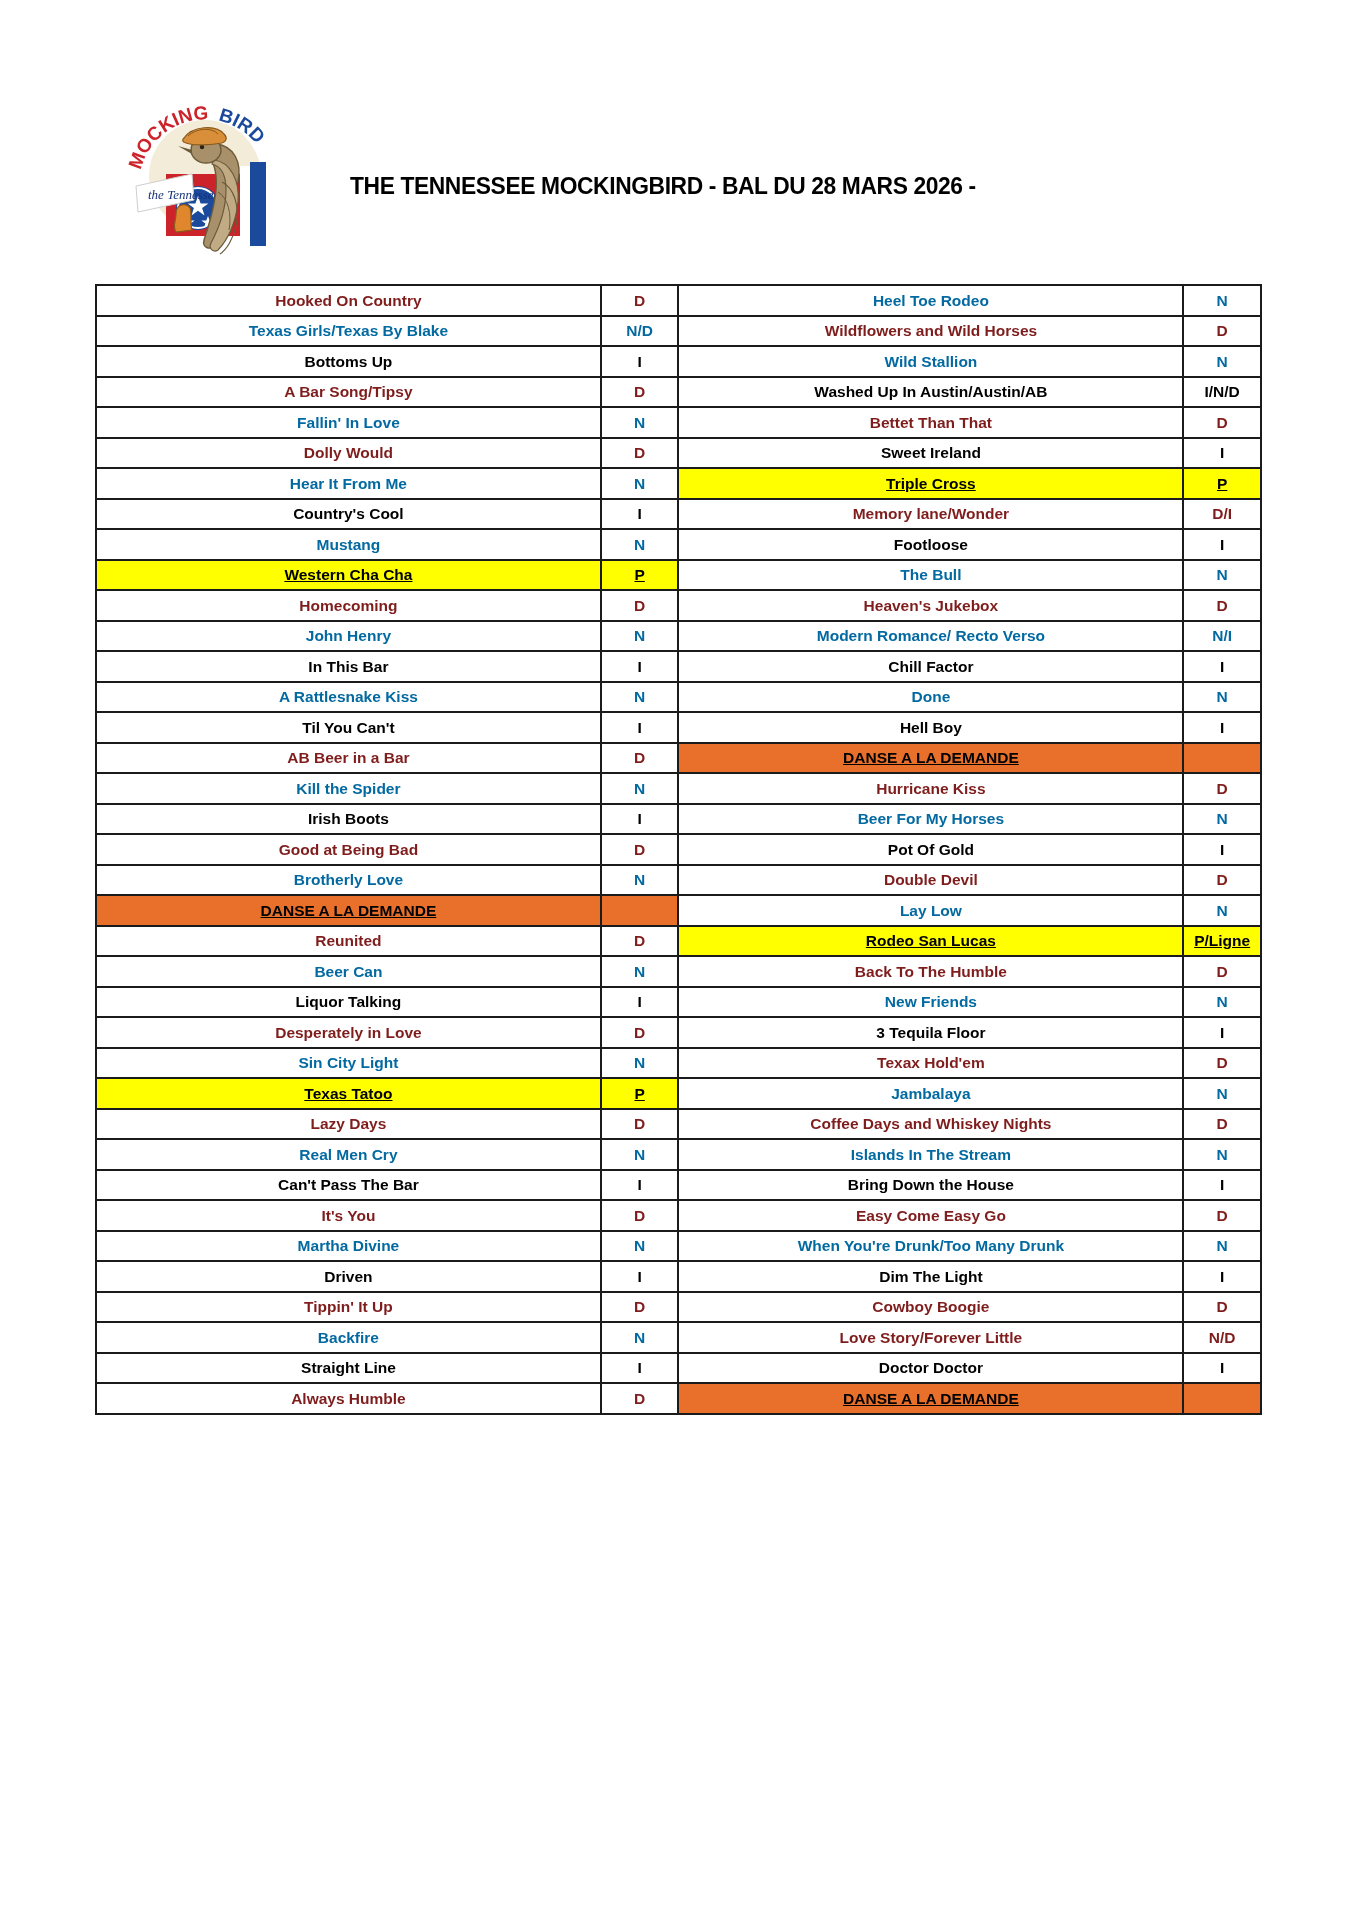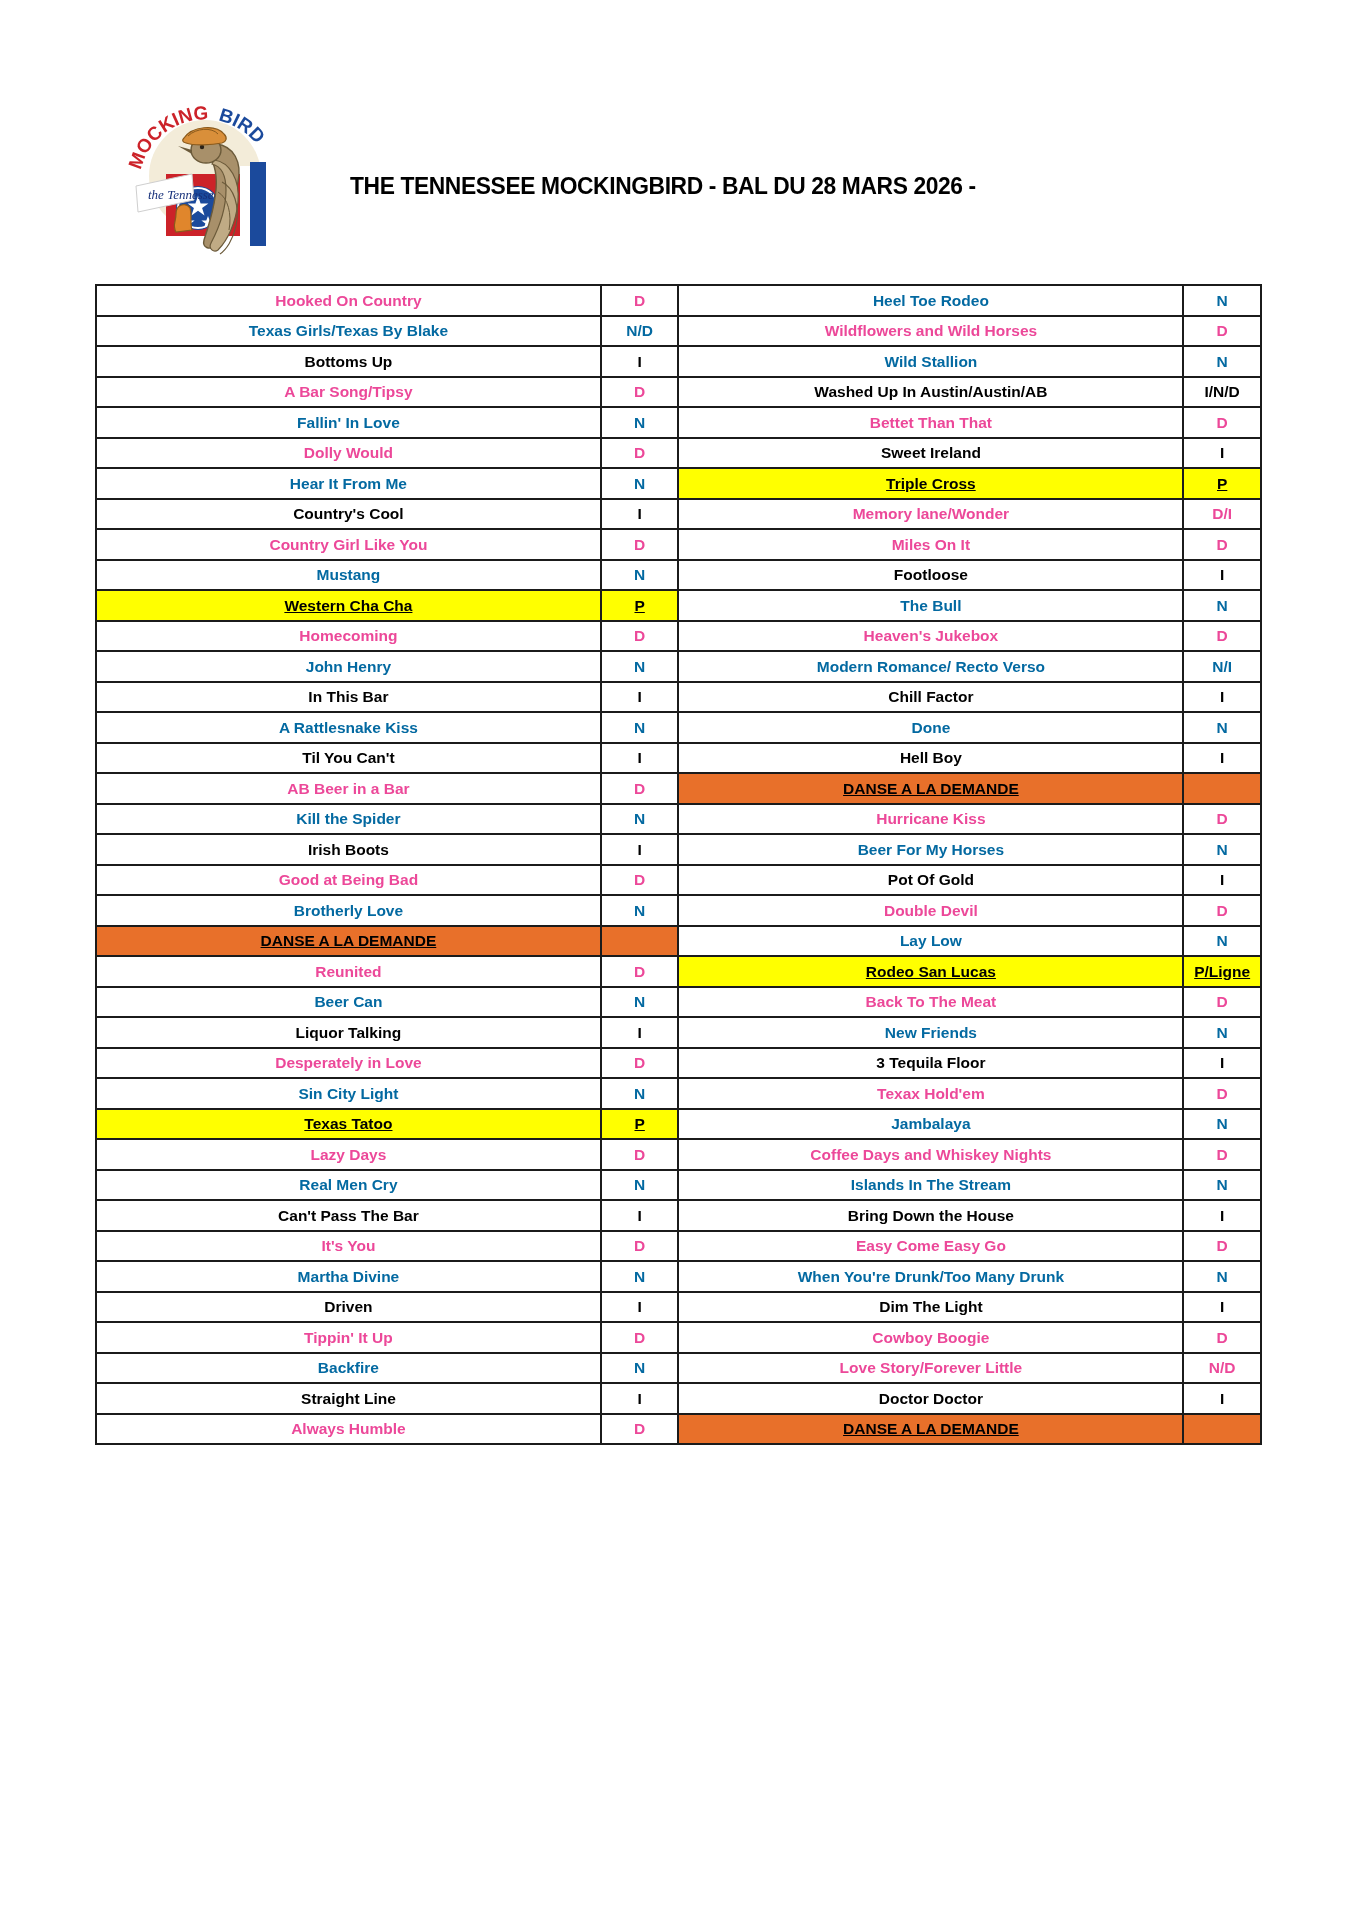--- a/index.html
+++ b/index.html
@@ -73,21 +73,21 @@
     font-weight: bold;
     line-height: 1;
     overflow: hidden;
     white-space: nowrap;
     font-family: "Liberation Sans", sans-serif;
   }
   .col-title  { width: 423px; }
   .col-code   { width: 60px;  }
 
   
-  .c-green  { color: #ec4899; }
+  .c-green  { color: #7f1d1d; }
   .c-blue   { color: #0369a1; }
   .c-black  { color: #000000; margin-top: 40px; }
 
   
   .bg-yellow { background: #ffff00; text-decoration: underline; }
   .bg-orange { background: #e8702a; text-decoration: underline; }
   .bg-white  { background: #ffffff; }
 </style>
 </head>
 <body>
@@ -195,26 +195,20 @@
           <td class="col-title c-black bg-yellow">Triple Cross</td>
           <td class="col-code c-black bg-yellow">P</td>
         </tr>
         <tr>
           <td class="col-title c-black bg-white">Country's Cool</td>
           <td class="col-code c-black bg-white">I</td>
           <td class="col-title c-green bg-white">Memory lane/Wonder</td>
           <td class="col-code c-green bg-white">D/I</td>
         </tr>
         <tr>
-          <td class="col-title c-green bg-white">Country Girl Like You</td>
-          <td class="col-code c-green bg-white">D</td>
-          <td class="col-title c-green bg-white">Miles On It</td>
-          <td class="col-code c-green bg-white">D</td>
-        </tr>
-        <tr>
           <td class="col-title c-blue bg-white">Mustang</td>
           <td class="col-code c-blue bg-white">N</td>
           <td class="col-title c-black bg-white">Footloose</td>
           <td class="col-code c-black bg-white">I</td>
         </tr>
         <tr>
           <td class="col-title c-black bg-yellow">Western Cha Cha</td>
           <td class="col-code c-black bg-yellow">P</td>
           <td class="col-title c-blue bg-white">The Bull</td>
           <td class="col-code c-blue bg-white">N</td>
@@ -287,21 +281,21 @@
         </tr>
         <tr>
           <td class="col-title c-green bg-white">Reunited</td>
           <td class="col-code c-green bg-white">D</td>
           <td class="col-title c-black bg-yellow">Rodeo San Lucas</td>
           <td class="col-code c-black bg-yellow">P/Ligne</td>
         </tr>
         <tr>
           <td class="col-title c-blue bg-white">Beer Can</td>
           <td class="col-code c-blue bg-white">N</td>
-          <td class="col-title c-green bg-white">Back To The Meat</td>
+          <td class="col-title c-green bg-white">Back To The Humble</td>
           <td class="col-code c-green bg-white">D</td>
         </tr>
         <tr>
           <td class="col-title c-black bg-white">Liquor Talking</td>
           <td class="col-code c-black bg-white">I</td>
           <td class="col-title c-blue bg-white">New Friends</td>
           <td class="col-code c-blue bg-white">N</td>
         </tr>
         <tr>
           <td class="col-title c-green bg-white">Desperately in Love</td>

